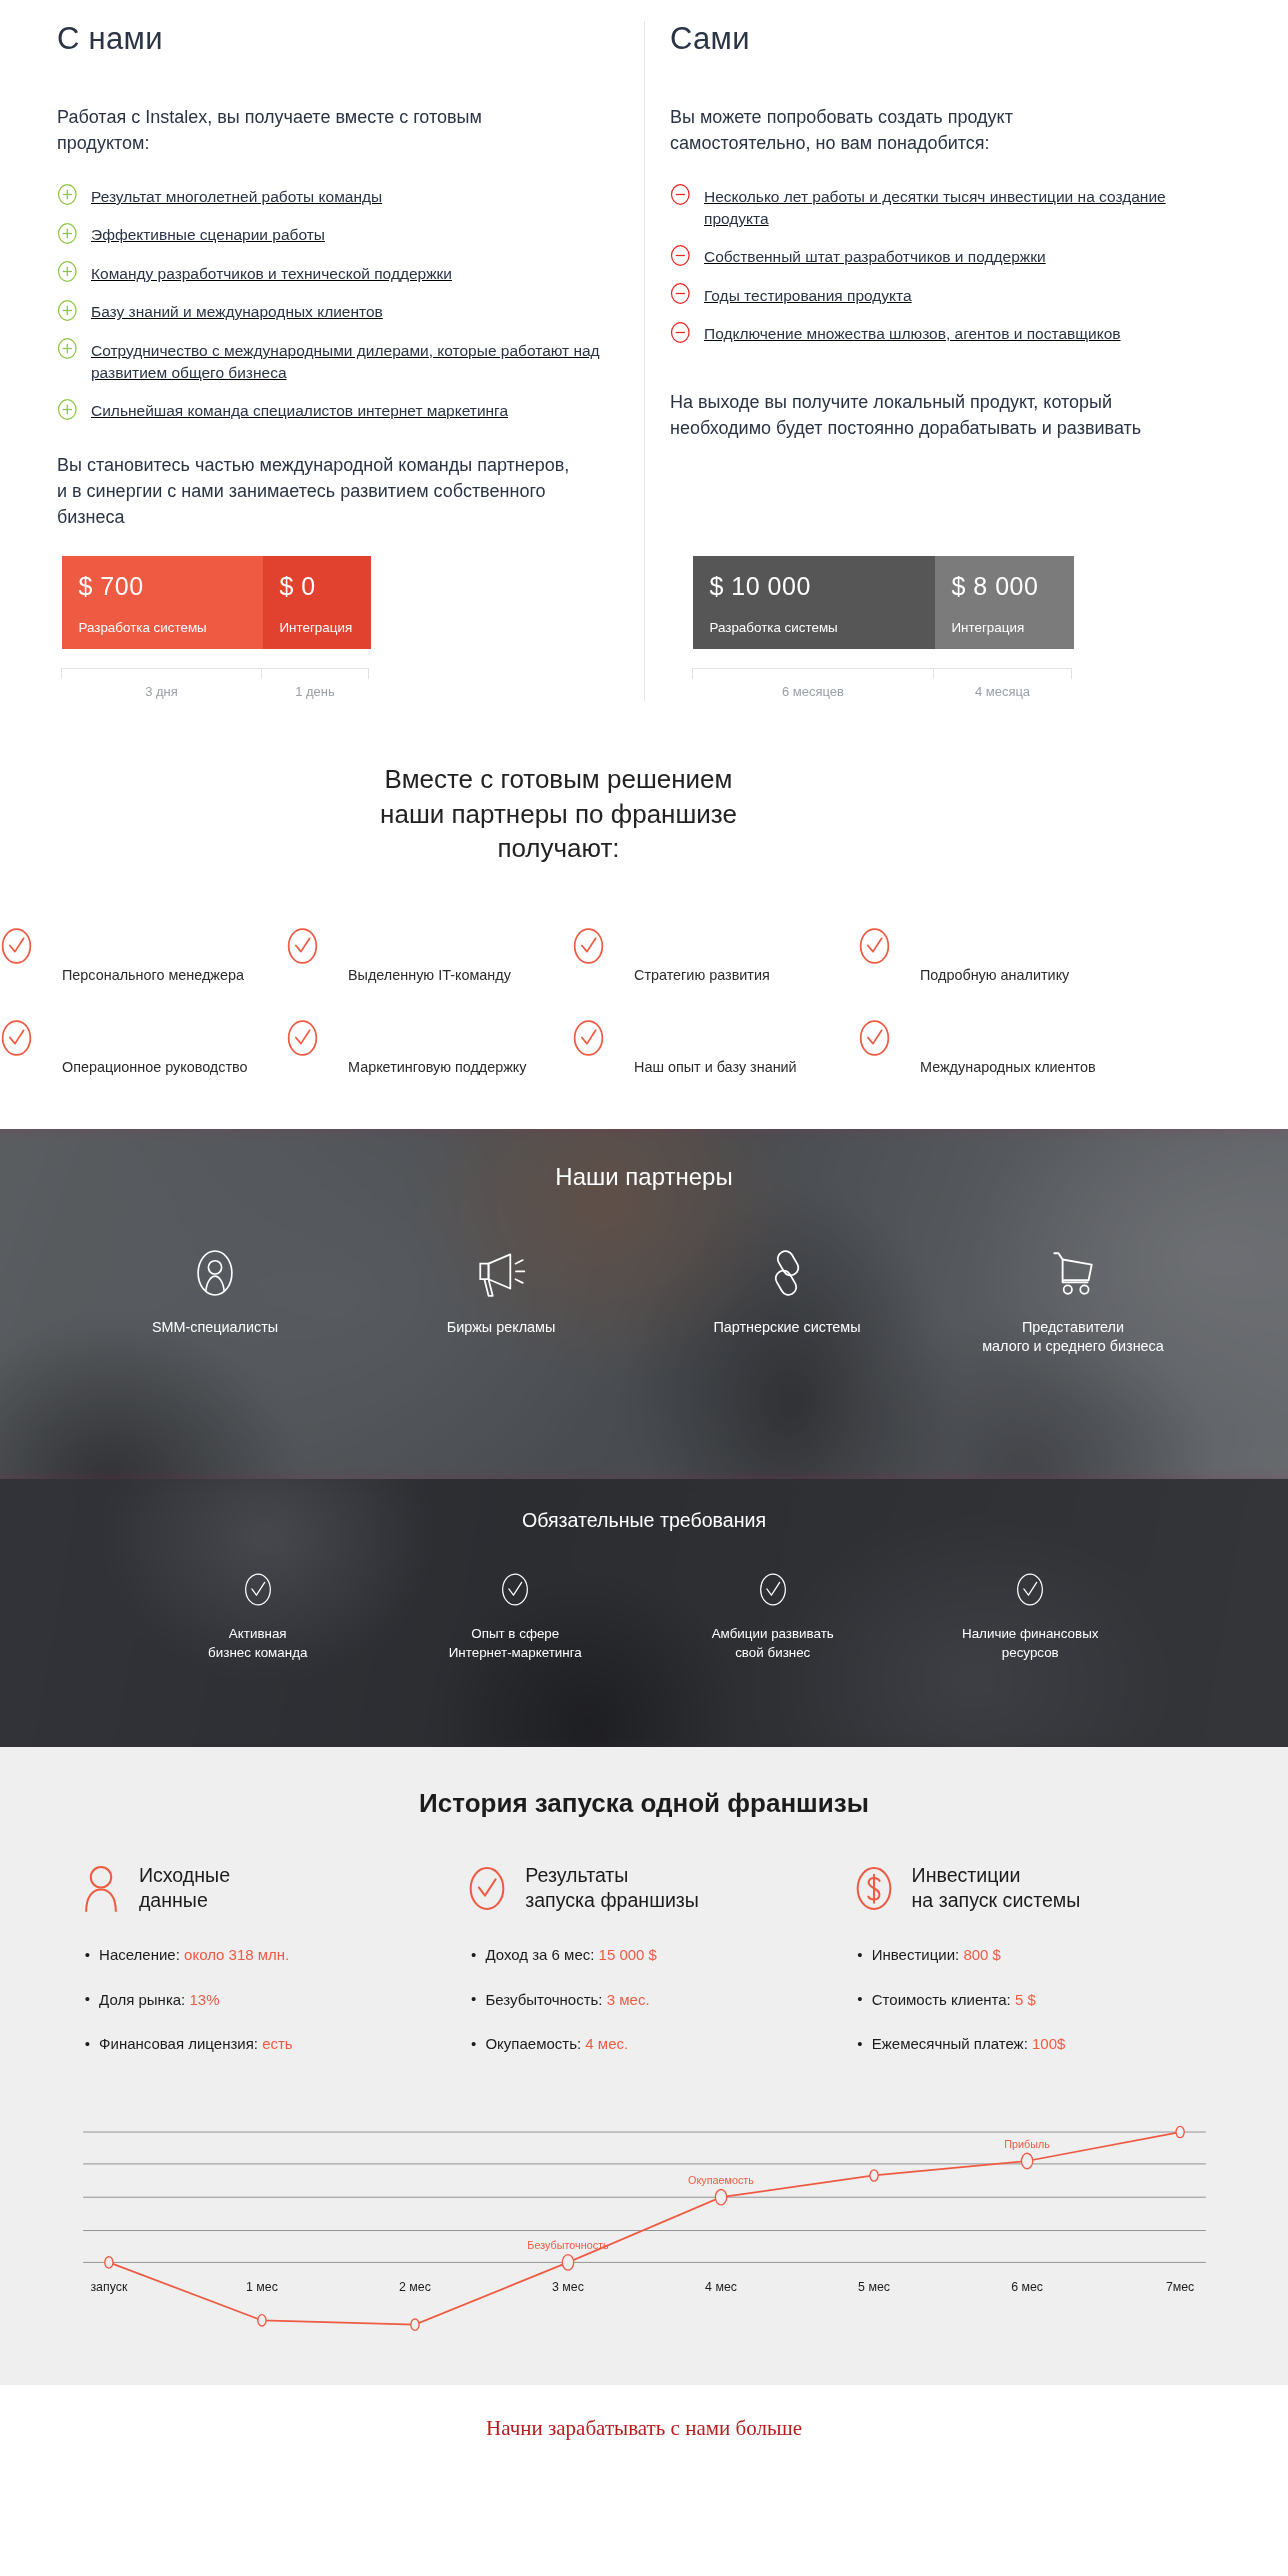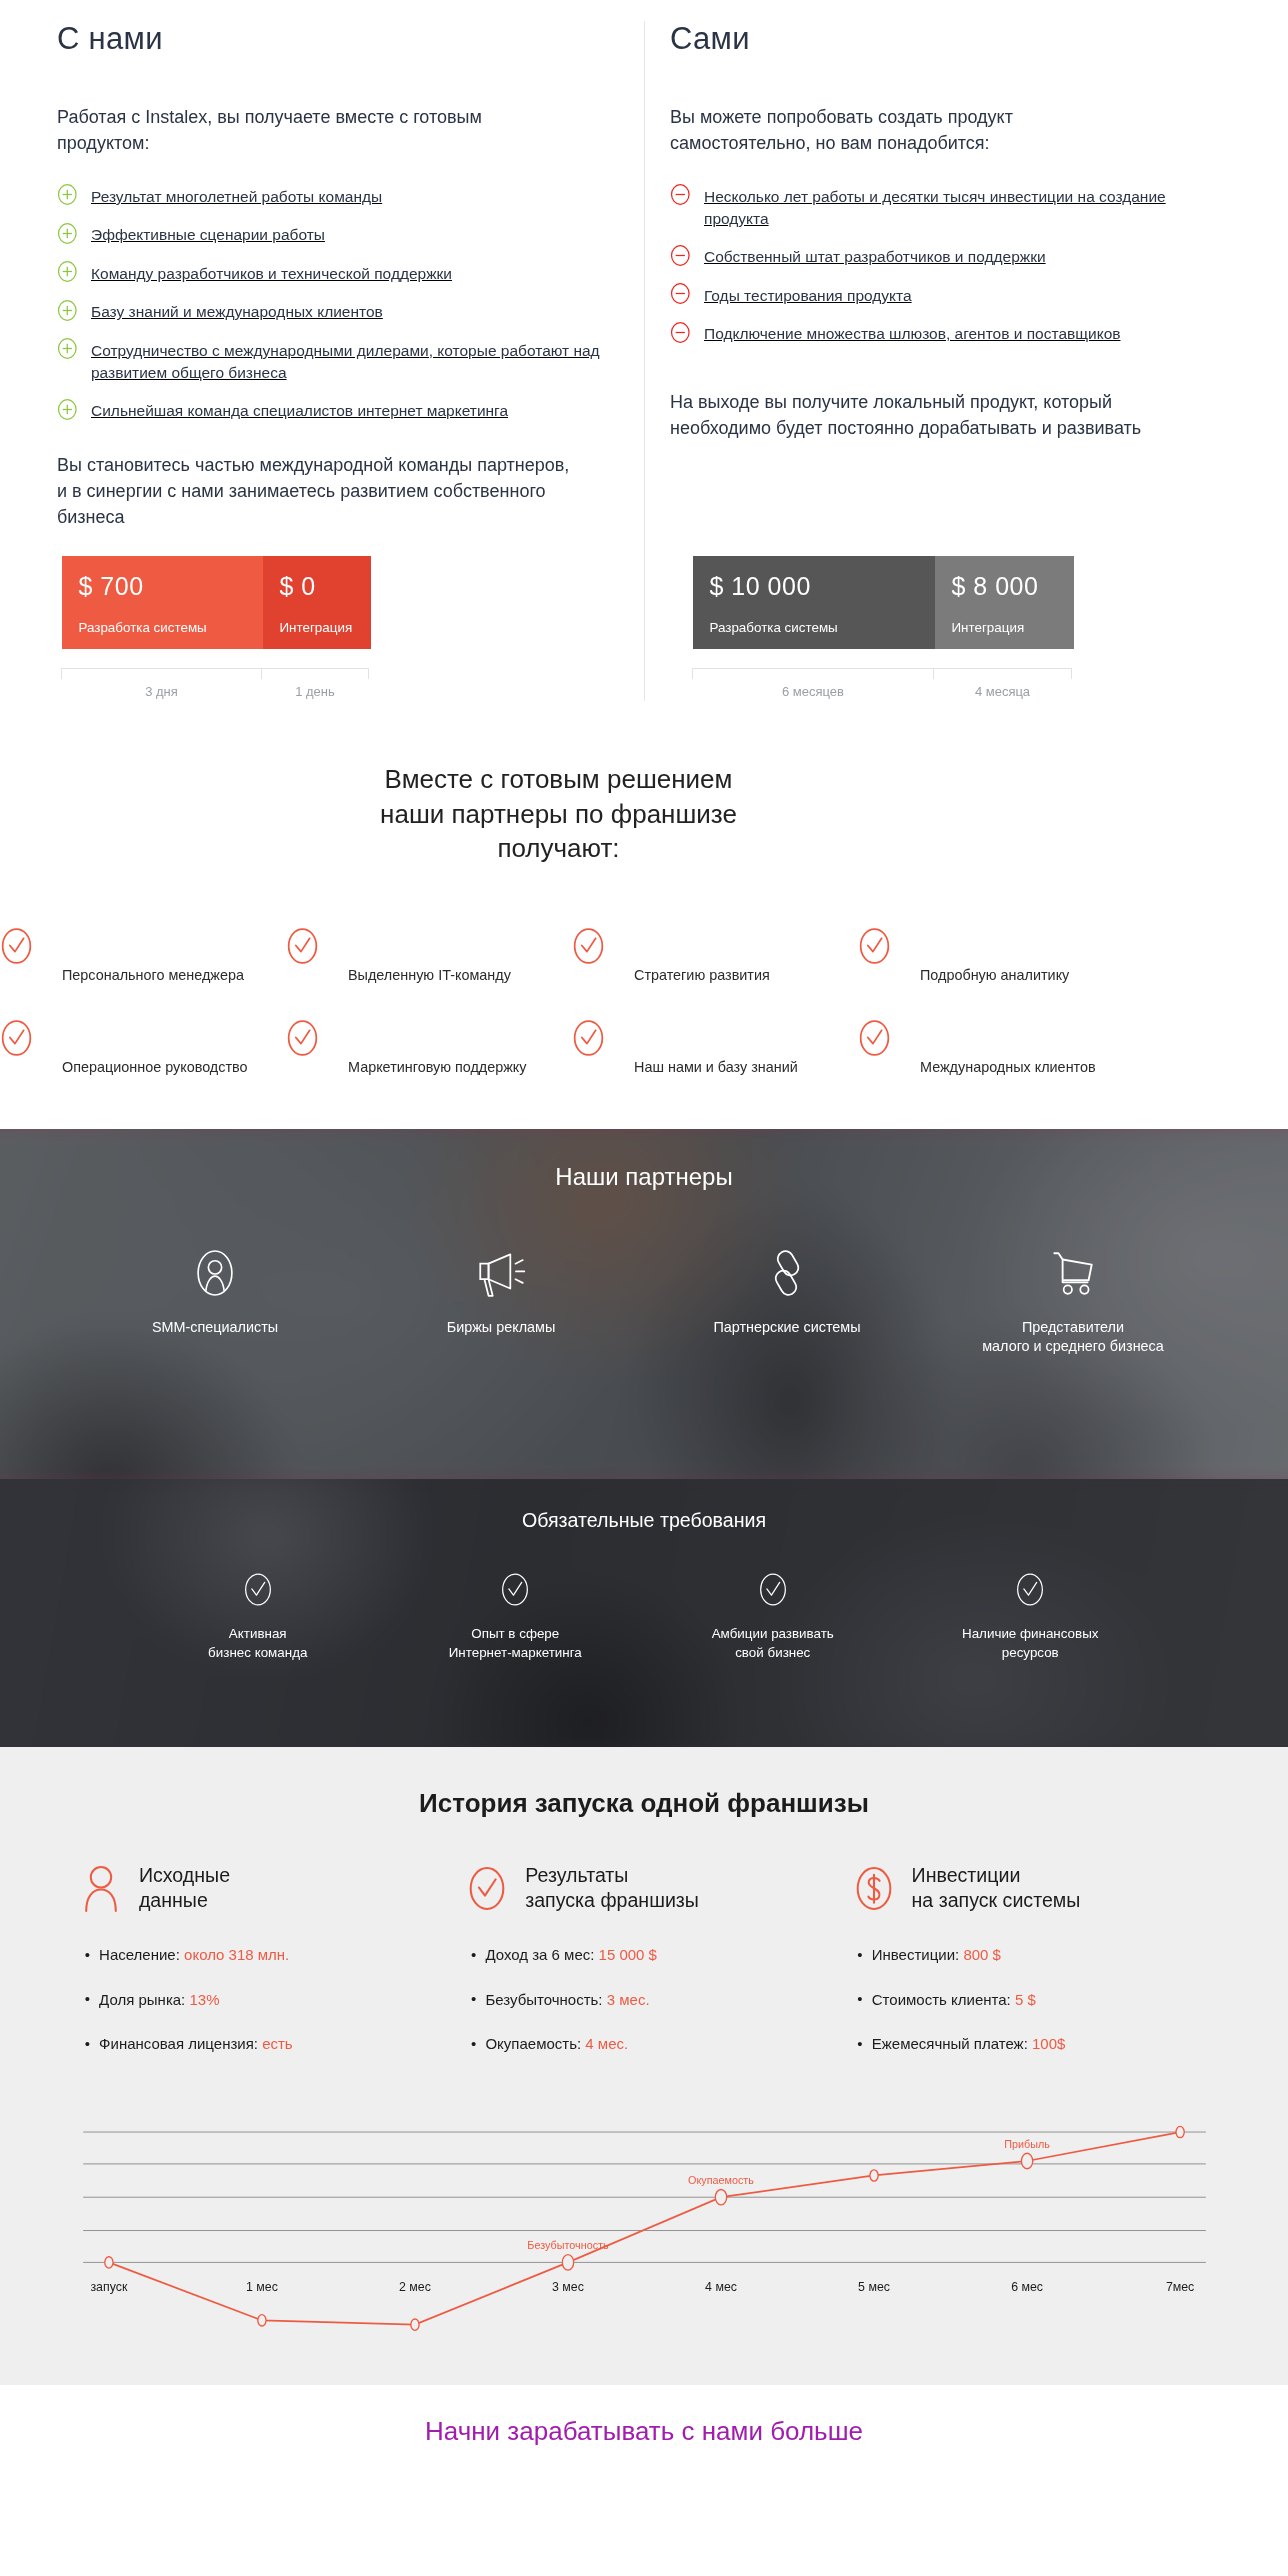--- a/index.html
+++ b/index.html
@@ -274,21 +274,21 @@
   .chart-box { width: 1133px; margin: 28px auto 0 auto; position: relative; height: 258px; }
   .chart-box svg { display: block; }
 
   
   .cta {
     width: 1288px;
     background: #ffffff;
     padding: 31px 0 33px 0;
     text-align: center;
   }
-  .cta .cta-text { font-size: 26px; font-weight: 400; color: #a21caf; }
+  .cta .cta-text { font-size: 21px; font-weight: 400; color: #b91c1c; font-family: Liberation Serif, serif; }
 </style>
 </head>
 <body>
 
 <div class="page">
 
   <section class="compare">
     <div class="col-divider"></div>
 
     <div class="col left">
@@ -503,21 +503,21 @@
         </span>
         <span class="label">Маркетинговую поддержку</span>
       </div>
       <div class="cell">
         <span class="circle">
           <svg width="33" height="40" viewBox="0 0 64 78">
               <ellipse cx="32" cy="39" rx="27" ry="33" fill="none" stroke="#ef5a42" stroke-width="3.4"></ellipse>
               <path d="M19 38 L29 50 L46 24" fill="none" stroke="#ef5a42" stroke-width="3.4" stroke-linecap="round" stroke-linejoin="round"></path>
             </svg>
         </span>
-        <span class="label">Наш нами и базу знаний</span>
+        <span class="label">Наш опыт и базу знаний</span>
       </div>
       <div class="cell">
         <span class="circle">
           <svg width="33" height="40" viewBox="0 0 64 78">
               <ellipse cx="32" cy="39" rx="27" ry="33" fill="none" stroke="#ef5a42" stroke-width="3.4"></ellipse>
               <path d="M19 38 L29 50 L46 24" fill="none" stroke="#ef5a42" stroke-width="3.4" stroke-linecap="round" stroke-linejoin="round"></path>
             </svg>
         </span>
         <span class="label">Международных клиентов</span>
       </div>

